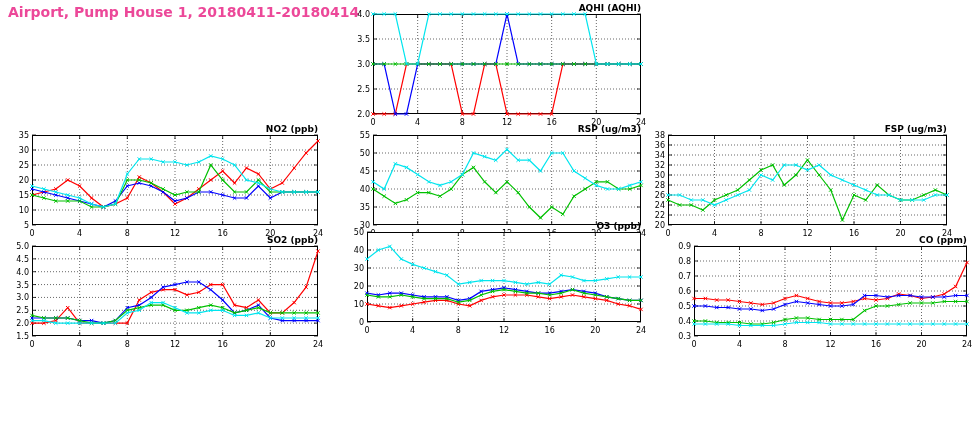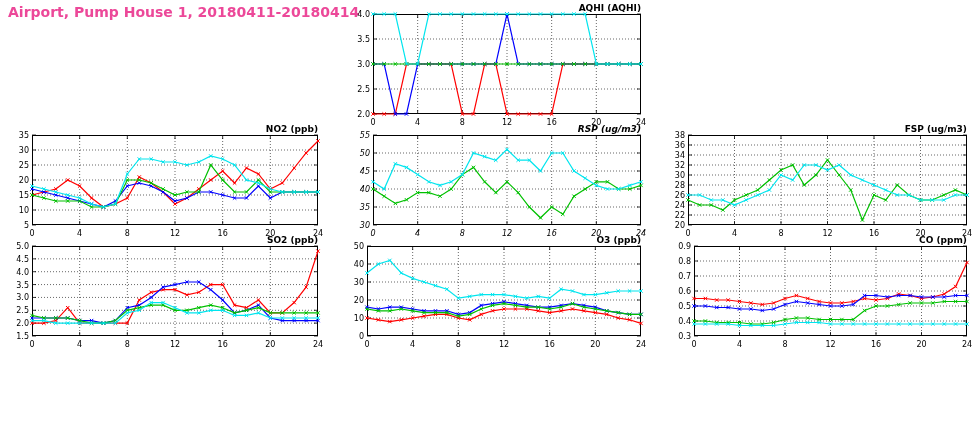--- a/index.html
+++ b/index.html
@@ -520,21 +520,21 @@
       <line x1="272.55" y1="58.7" x2="275.95" y2="55.3" stroke="#00e5ee" stroke-width="1"></line>
       <line x1="284.46666666666664" y1="55.3" x2="287.8666666666666" y2="58.7" stroke="#00e5ee" stroke-width="1"></line>
       <line x1="284.46666666666664" y1="58.7" x2="287.8666666666666" y2="55.3" stroke="#00e5ee" stroke-width="1"></line>
       <line x1="296.3833333333334" y1="55.3" x2="299.78333333333336" y2="58.7" stroke="#00e5ee" stroke-width="1"></line>
       <line x1="296.3833333333334" y1="58.7" x2="299.78333333333336" y2="55.3" stroke="#00e5ee" stroke-width="1"></line>
       <line x1="308.3" y1="55.3" x2="311.7" y2="58.7" stroke="#00e5ee" stroke-width="1"></line>
       <line x1="308.3" y1="58.7" x2="311.7" y2="55.3" stroke="#00e5ee" stroke-width="1"></line>
     </svg>
 </div>
 
-<div class="panel" style="left:343px;top:135px;width:298px;height:112px;font-style:italic;">
+<div class="panel" style="left:343px;top:135px;width:298px;height:112px;">
   <div class="panel-title" style="top:-11px;right:0px;">RSP (ug/m3)</div>
   <div class="plotbox" style="left:30px;top:0px;width:268px;height:90px;"></div>
   <svg width="298" height="115">
       <text x="27" y="93" text-anchor="end" class="tick-label">30</text>
       <line x1="30" y1="90" x2="34" y2="90" stroke="#000" stroke-width="0.8"></line>
       <line x1="298" y1="90" x2="294" y2="90" stroke="#000" stroke-width="0.8"></line>
       <line x1="30" y1="72" x2="298" y2="72" class="grid"></line>
       <text x="27" y="75" text-anchor="end" class="tick-label">35</text>
       <line x1="30" y1="72" x2="34" y2="72" stroke="#000" stroke-width="0.8"></line>
       <line x1="298" y1="72" x2="294" y2="72" stroke="#000" stroke-width="0.8"></line>
@@ -673,21 +673,21 @@
       <line x1="262.8" y1="55.7" x2="266.2" y2="52.3" stroke="#00e5ee" stroke-width="1"></line>
       <line x1="273.96666666666664" y1="52.3" x2="277.3666666666666" y2="55.7" stroke="#00e5ee" stroke-width="1"></line>
       <line x1="273.96666666666664" y1="55.7" x2="277.3666666666666" y2="52.3" stroke="#00e5ee" stroke-width="1"></line>
       <line x1="285.1333333333334" y1="48.699999999999996" x2="288.53333333333336" y2="52.1" stroke="#00e5ee" stroke-width="1"></line>
       <line x1="285.1333333333334" y1="52.1" x2="288.53333333333336" y2="48.699999999999996" stroke="#00e5ee" stroke-width="1"></line>
       <line x1="296.3" y1="45.1" x2="299.7" y2="48.50000000000001" stroke="#00e5ee" stroke-width="1"></line>
       <line x1="296.3" y1="48.50000000000001" x2="299.7" y2="45.1" stroke="#00e5ee" stroke-width="1"></line>
     </svg>
 </div>
 
-<div class="panel" style="left:664px;top:135px;width:303px;height:78px;">
+<div class="panel" style="left:644px;top:135px;width:303px;height:78px;">
   <div class="panel-title" style="top:-11px;right:0px;">FSP (ug/m3)</div>
   <div class="plotbox" style="left:24px;top:0px;width:279px;height:90px;"></div>
   <svg width="303" height="115">
       <text x="21" y="93" text-anchor="end" class="tick-label">20</text>
       <line x1="24" y1="90" x2="28" y2="90" stroke="#000" stroke-width="0.8"></line>
       <line x1="303" y1="90" x2="299" y2="90" stroke="#000" stroke-width="0.8"></line>
       <line x1="24" y1="80" x2="303" y2="80" class="grid"></line>
       <text x="21" y="83" text-anchor="end" class="tick-label">22</text>
       <line x1="24" y1="80" x2="28" y2="80" stroke="#000" stroke-width="0.8"></line>
       <line x1="303" y1="80" x2="299" y2="80" stroke="#000" stroke-width="0.8"></line>
@@ -1105,21 +1105,21 @@
       <line x1="272.55" y1="73.7" x2="275.95" y2="70.3" stroke="#00e5ee" stroke-width="1"></line>
       <line x1="284.46666666666664" y1="70.3" x2="287.8666666666666" y2="73.7" stroke="#00e5ee" stroke-width="1"></line>
       <line x1="284.46666666666664" y1="73.7" x2="287.8666666666666" y2="70.3" stroke="#00e5ee" stroke-width="1"></line>
       <line x1="296.3833333333334" y1="70.3" x2="299.78333333333336" y2="73.7" stroke="#00e5ee" stroke-width="1"></line>
       <line x1="296.3833333333334" y1="73.7" x2="299.78333333333336" y2="70.3" stroke="#00e5ee" stroke-width="1"></line>
       <line x1="308.3" y1="70.3" x2="311.7" y2="73.7" stroke="#00e5ee" stroke-width="1"></line>
       <line x1="308.3" y1="73.7" x2="311.7" y2="70.3" stroke="#00e5ee" stroke-width="1"></line>
     </svg>
 </div>
 
-<div class="panel" style="left:343px;top:246px;width:298px;height:92px;">
+<div class="panel" style="left:343px;top:232px;width:298px;height:92px;">
   <div class="panel-title" style="top:-11px;right:0px;">O3 (ppb)</div>
   <div class="plotbox" style="left:24px;top:0px;width:274px;height:90px;"></div>
   <svg width="298" height="115">
       <text x="21" y="93" text-anchor="end" class="tick-label">0</text>
       <line x1="24" y1="90" x2="28" y2="90" stroke="#000" stroke-width="0.8"></line>
       <line x1="298" y1="90" x2="294" y2="90" stroke="#000" stroke-width="0.8"></line>
       <line x1="24" y1="72" x2="298" y2="72" class="grid"></line>
       <text x="21" y="75" text-anchor="end" class="tick-label">10</text>
       <line x1="24" y1="72" x2="28" y2="72" stroke="#000" stroke-width="0.8"></line>
       <line x1="298" y1="72" x2="294" y2="72" stroke="#000" stroke-width="0.8"></line>

